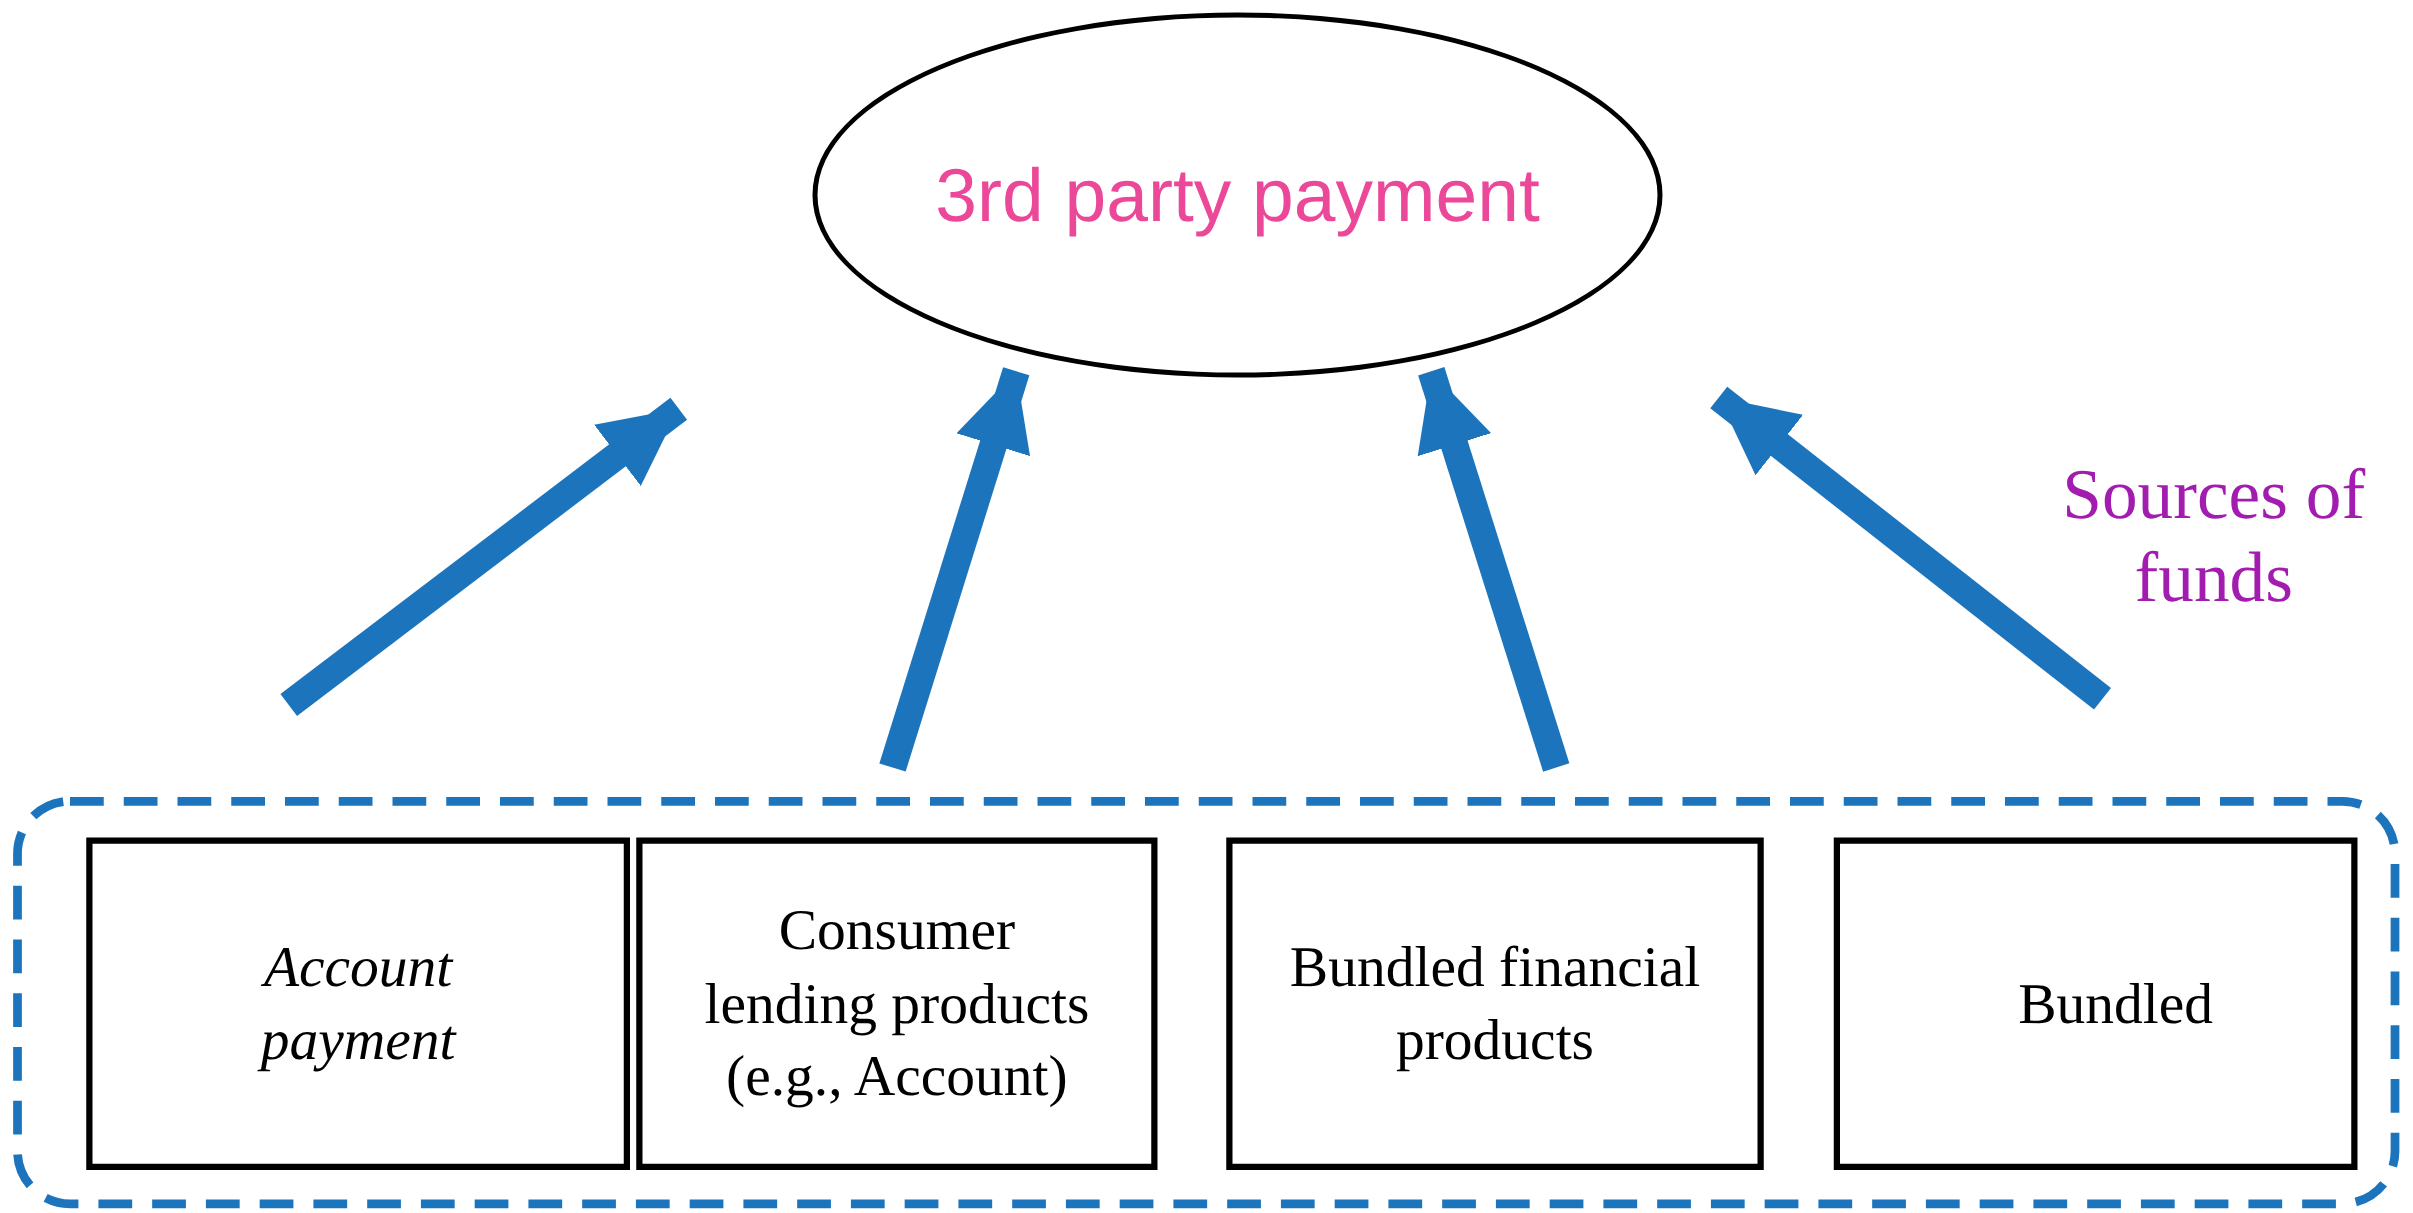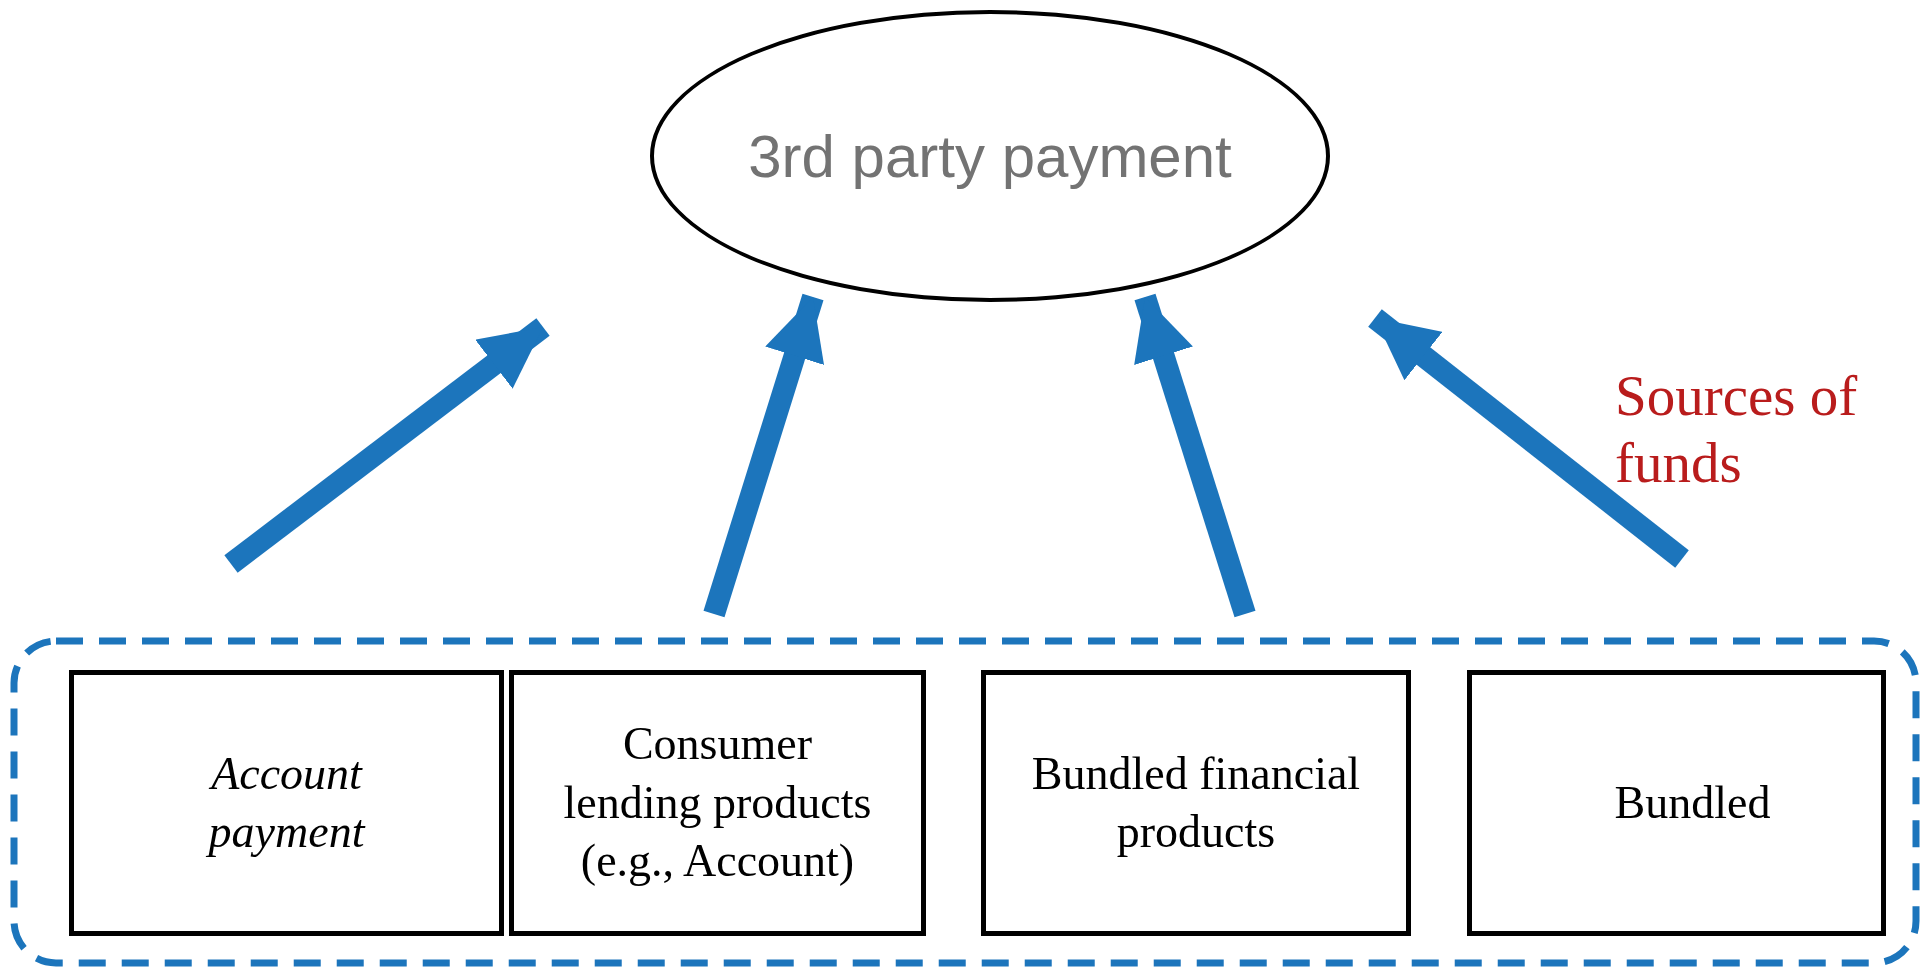--- a/index.html
+++ b/index.html
@@ -53,31 +53,32 @@
     border: 4px solid var(--ellipse-border, #000);
     border-radius: 50%;
     background: #ffffff;
     display: flex;
     align-items: center;
     justify-content: center;
   }
   .ellipse-label {
     font-family: "Liberation Sans", "DejaVu Sans", sans-serif;
     font-size: 60px;
-    color: #737373;
+    color: #ec4899;
     white-space: nowrap;
   }
   .side-label {
     position: absolute;
     left: 1615px;
     top: 362px;
     width: 312px;
+    text-align: center;
     font-size: 57px;
     line-height: 1.18;
-    color: #b91c1c;
+    color: #a21caf;
   }
   .box {
     position: absolute;
     top: 670px;
     height: 266px;
     border: 5px solid var(--box-border, #000);
     background: #ffffff;
     display: flex;
     align-items: center;
     justify-content: center;

